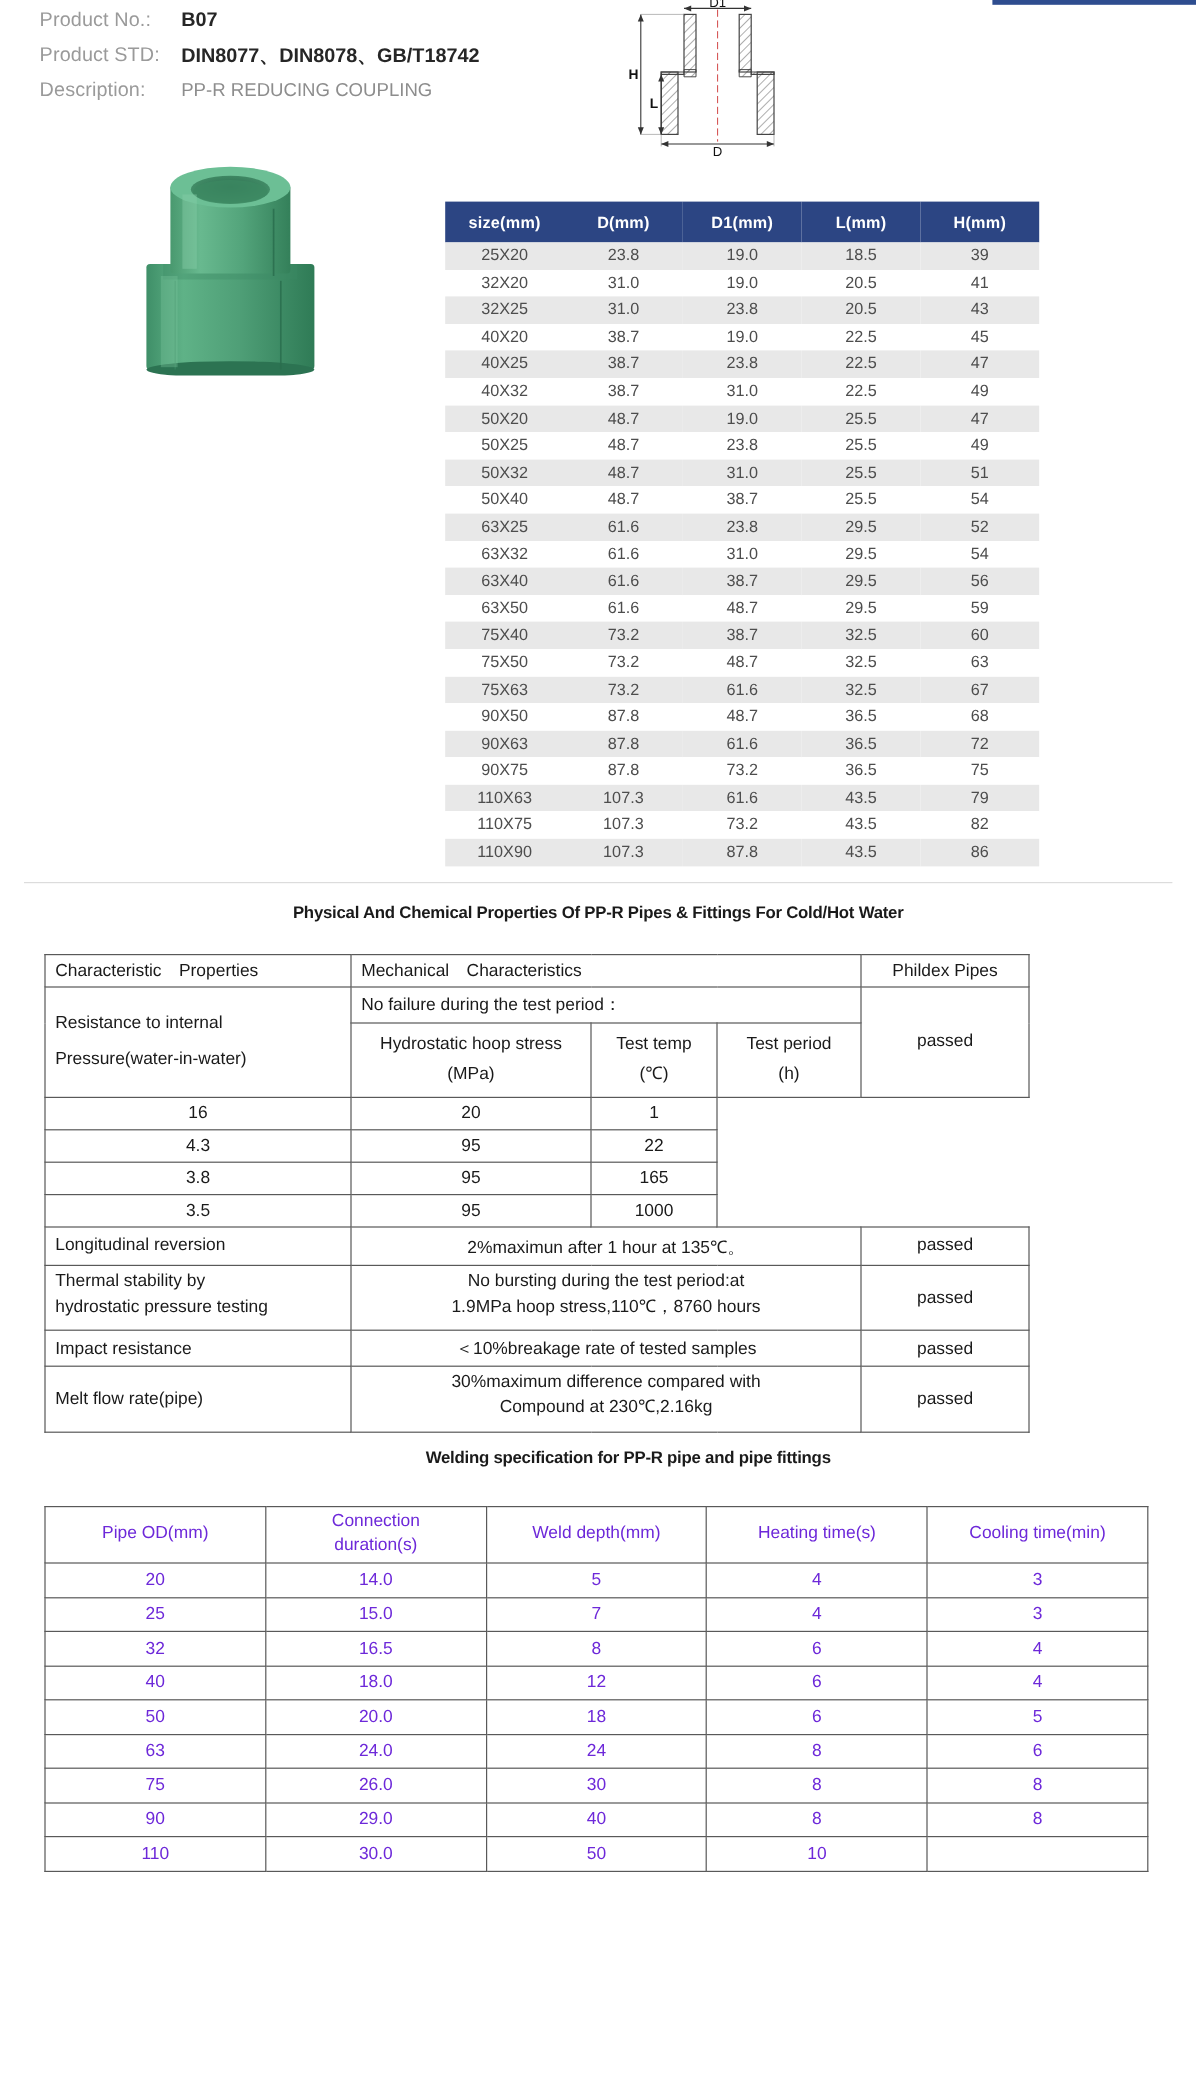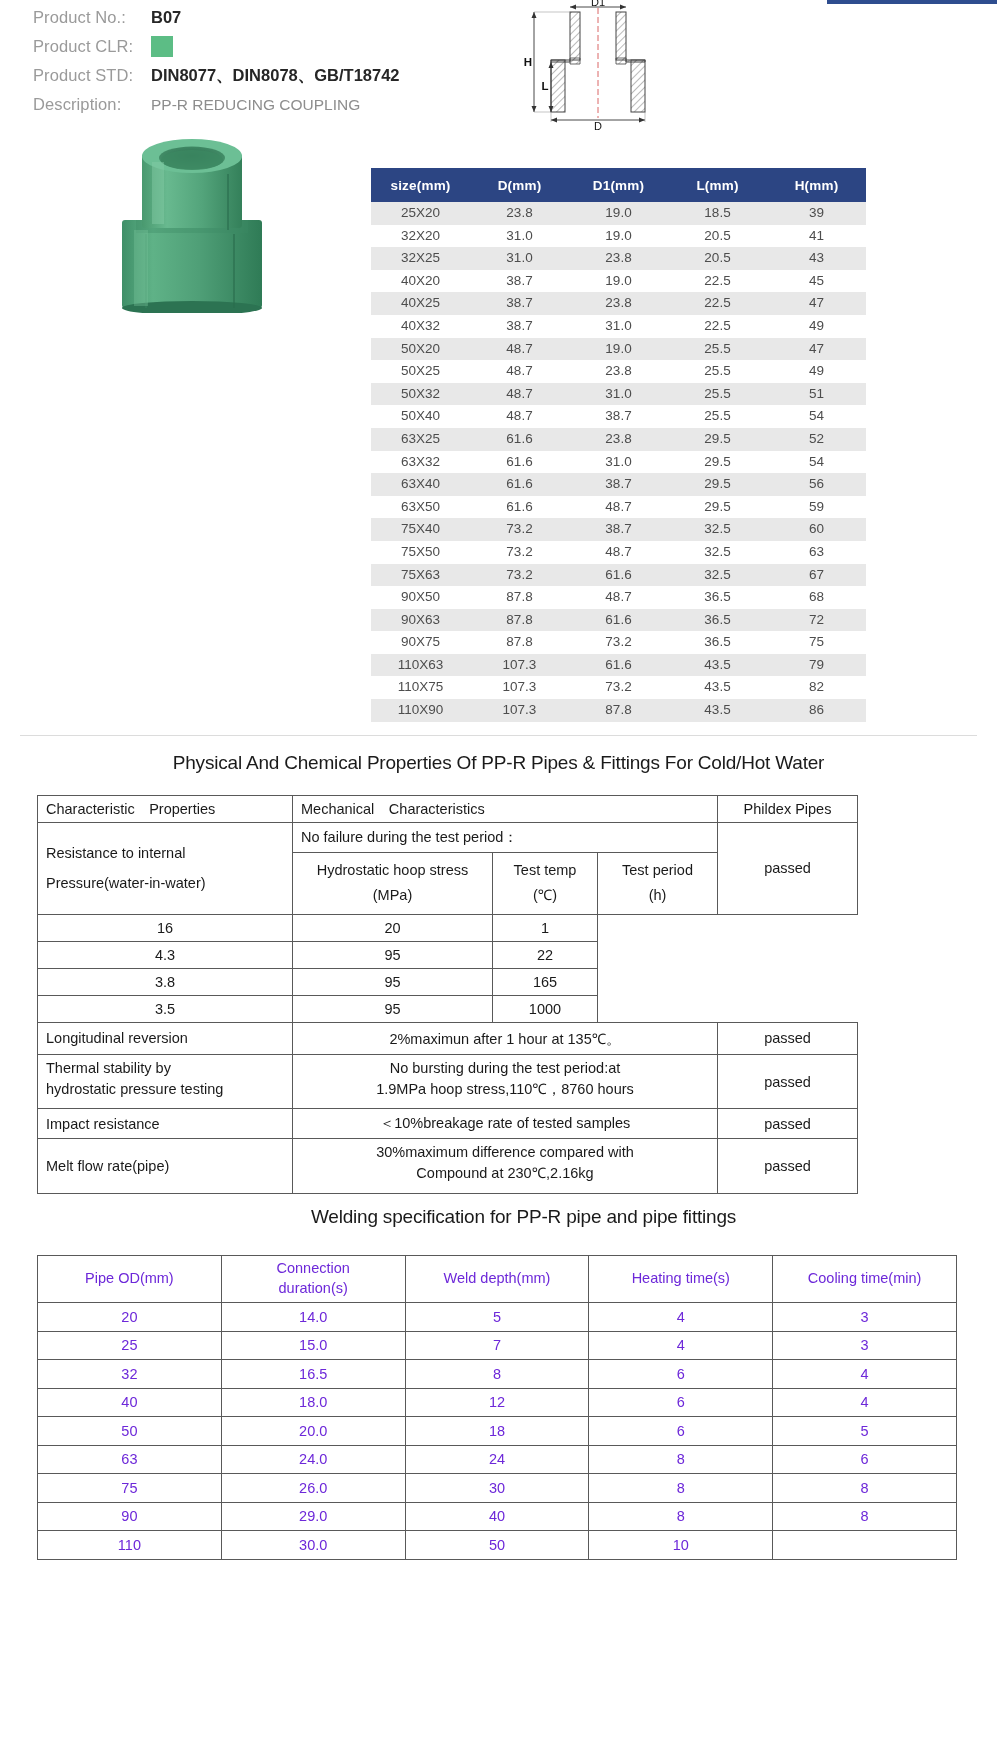--- a/index.html
+++ b/index.html
@@ -127,22 +127,22 @@
     width: 957px;
     height: 1px;
     background: #dcdcdc;
   }
 
   
   .section-heading {
     position: absolute;
     width: 100%;
     text-align: center;
-    font-size: 19px;
-    font-weight: normal;
+    font-size: 14px;
+    font-weight: bold;
     color: #1a1a1a;
     letter-spacing: -0.2px;
   }
   #props-heading { top: 752px; }
   #welding-heading { top: 1206px; padding-left: 25px; }
 
   
   .props-wrap {
     position: absolute;
     left: 37px;
@@ -197,24 +197,20 @@
 <div class="top-strip"></div>
 
 <div class="header">
   <div class="spec-list">
 
     <div class="spec-row">
       <span class="spec-label">Product No.:</span>
       <span class="spec-value-bold">B07</span>
     </div>
 
-    <div class="spec-row">
-      <span class="spec-label">Product CLR:</span>
-      <span class="color-swatch"></span>
-    </div>
 
     <div class="spec-row">
       <span class="spec-label">Product STD:</span>
       <span class="spec-value-bold">DIN8077、DIN8078、GB/T18742</span>
     </div>
 
     <div class="spec-row">
       <span class="spec-label">Description:</span>
       <span class="spec-value-plain">PP-R REDUCING COUPLING</span>
     </div>

